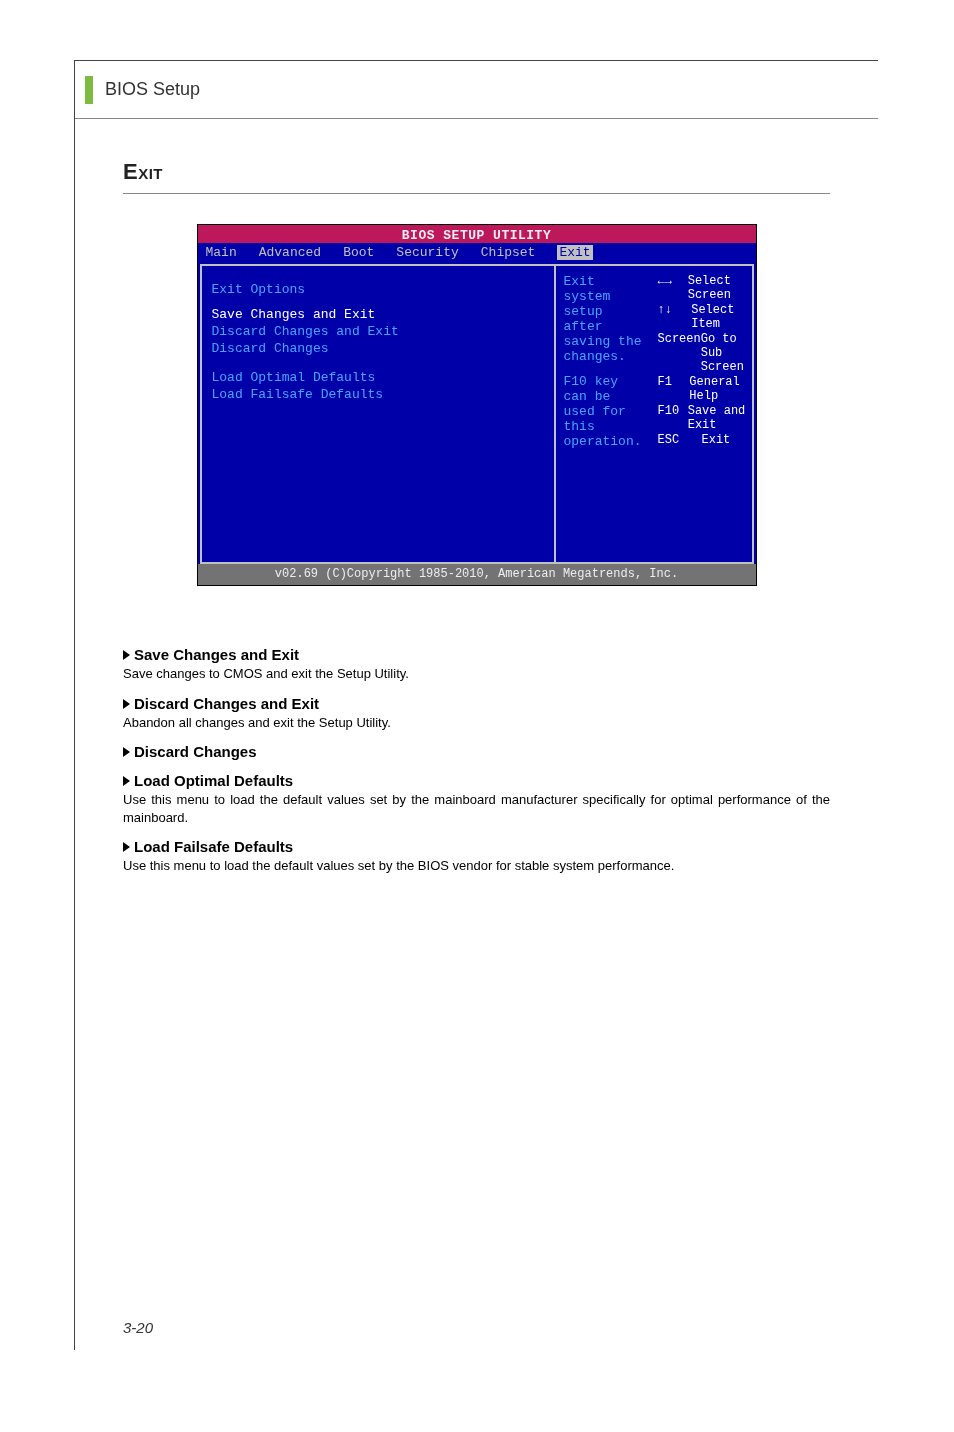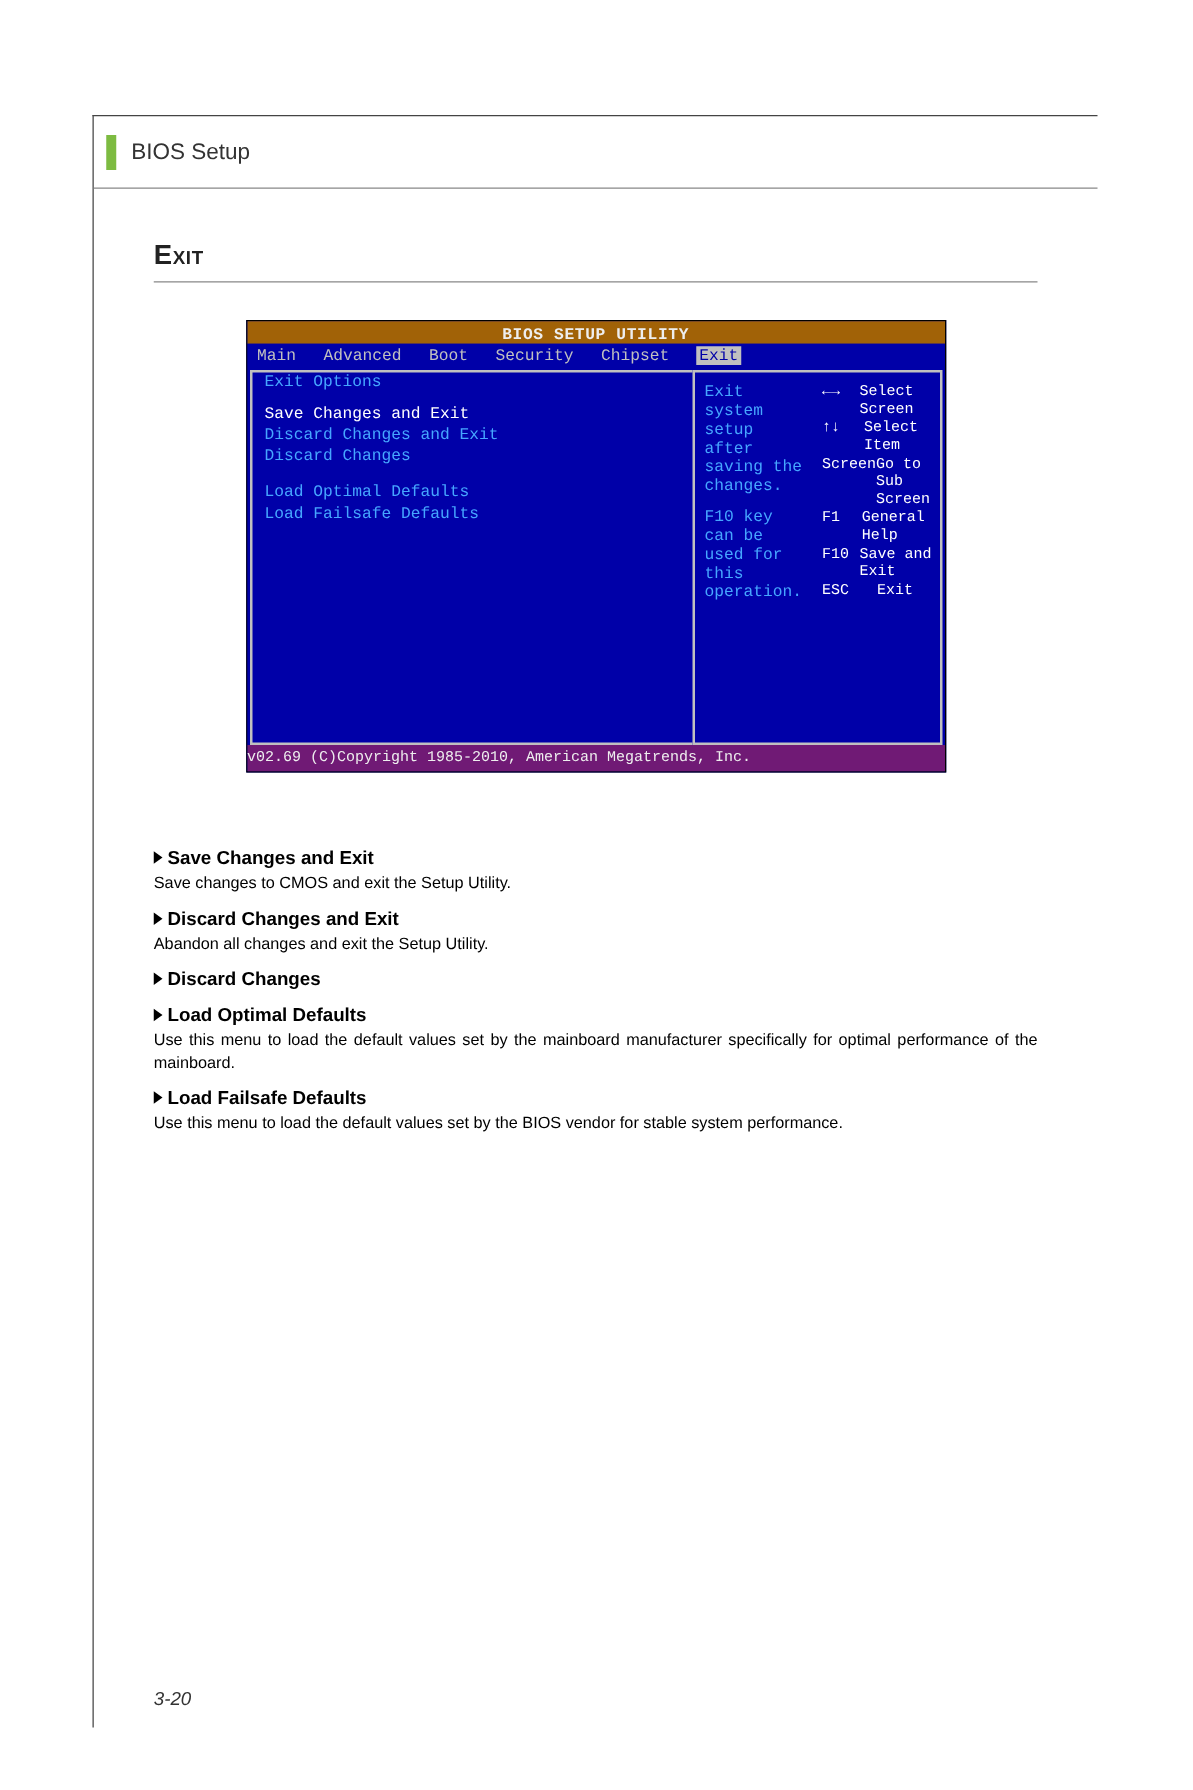--- a/index.html
+++ b/index.html
@@ -12,21 +12,20 @@
     position: relative;
   }
   .page {
     position: absolute;
     left: 74px;
     top: 60px;
     width: 804px;
     height: 1290px;
     border-left: 1.5px solid #444;
     border-top: 1.5px solid #444;
-    margin-top: 32px;
   }
   .header-row {
     display: flex;
     align-items: center;
     height: 58px;
     border-bottom: 1px solid #888;
     padding-left: 10px;
   }
   .green-bar {
     width: 8px;
@@ -53,21 +52,21 @@
   }
   .bios-box {
     width: 560px;
     margin: 0 auto 60px auto;
     font-family: "Courier New", monospace;
     font-size: 13px;
     border: 1px solid #000;
     background: #0000a8;
   }
   .bios-title-row {
-    background: #a16207;
+    background: #be185d;
     color: #eee;
     text-align: center;
     padding: 3px 0 0 0;
     font-weight: bold;
     letter-spacing: 0.5px;
   }
   .bios-tabs {
     background: #0000a8;
     color: #c0c0c0;
     padding: 2px 8px 4px 8px;
@@ -83,21 +82,21 @@
   }
   .bios-body {
     display: flex;
     background: #0000a8;
   }
   .bios-left {
     flex: 1;
     border: 2px solid #c0c0c0;
     border-right: none;
     margin: 0 0 0 2px;
-    padding: 0 10px;
+    padding: 16px 10px;
     min-height: 300px;
     color: #46a6ff;
   }
   .bios-left .heading {
     color: #46a6ff;
     margin-bottom: 10px;
   }
   .bios-left .item-sel {
     color: #fff;
     margin-bottom: 2px;
@@ -119,22 +118,23 @@
     flex: 1;
   }
   .bios-right-bot {
     color: #fff;
     padding: 8px 8px 14px 8px;
     font-size: 12px;
   }
   .bios-right-bot .row { display: flex; margin-bottom: 1px; }
   .bios-right-bot .k { width: 44px; }
   .bios-footer {
-    background: #701a75;
+    background: #737373;
     color: #eee;
+    text-align: center;
     padding: 3px 0 4px 0;
     font-size: 12px;
   }
   .desc-block { margin-bottom: 12px; }
   .desc-head {
     font-weight: bold;
     font-size: 15px;
     color: #000;
     margin-bottom: 2px;
   }

